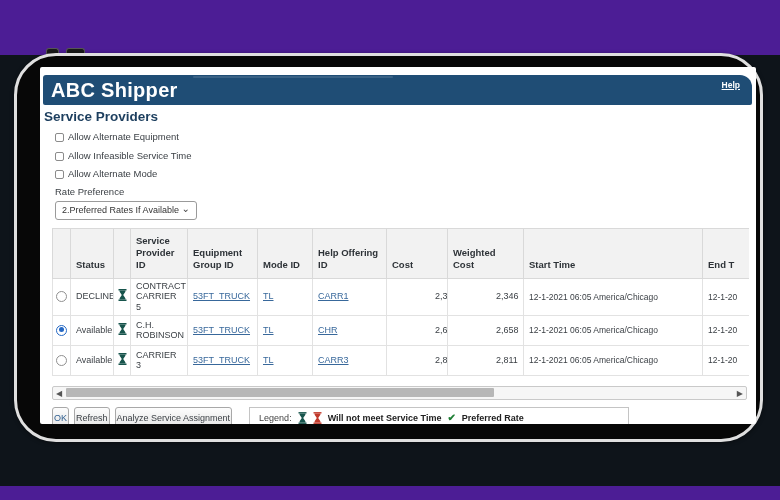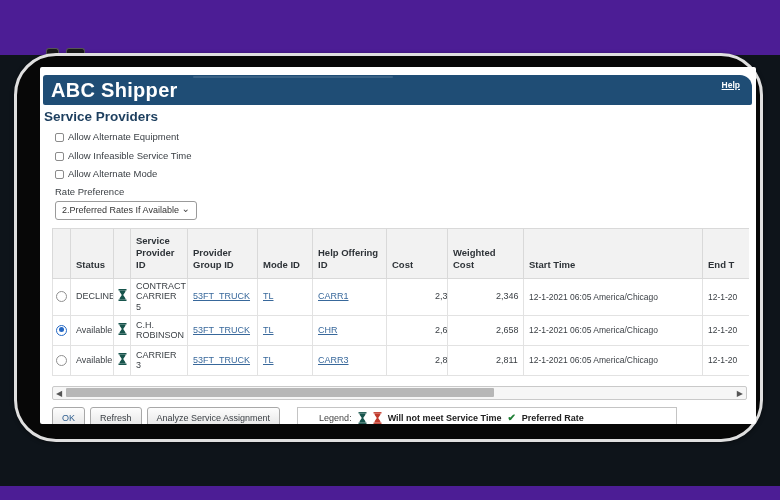--- a/index.html
+++ b/index.html
@@ -54,26 +54,26 @@
   .radio.checked::after { content:""; position:absolute; left:1.5px; top:1.5px; width:5px; height:5px; border-radius:50%; background:#2468c4; }
 
   .hgwrap { display:inline-block; line-height:0; }
 
   .hscroll { margin:10px 0 0 12px; width:695px; height:14px; border:1px solid #c9c9c9; background:#f6f6f6; position:relative; border-radius:2px; }
   .hthumb { position:absolute; left:13px; top:1.5px; height:9px; width:428px; background:#b7b7b7; border-radius:1px; cursor:grab; }
   .harrow { position:absolute; top:1px; font-size:8px; color:#555; line-height:11px; cursor:pointer; }
   .harrow.l { left:3px; } .harrow.r { right:3px; }
 
   .footer { margin:7px 0 0 12px; display:flex; align-items:stretch; height:22px; }
-  .btn { font-size:9px; padding:0 9px; border:1px solid #a8a8a8; border-radius:3px;
+  .btn { font-size:9px; padding:0 1px; border:1px solid #a8a8a8; border-radius:3px;
          background:linear-gradient(#fdfdfd,#e4e4e4); margin-right:5px; color:#3a3f44; cursor:pointer;
          font-family:"Liberation Sans", sans-serif; }
   .btn-ok { color:#2f5e8f; }
   .legend { margin-left:12px; border:1px solid #c4c4c4; display:flex; align-items:center; gap:6px;
-            padding:0 21px; font-size:9px; color:#333; width:380px; background:#fff; }
+            padding:0 9px; font-size:9px; color:#333; width:380px; background:#fff; }
   .legend .lbl { color:#444; }
   .legend .item { font-weight:bold; color:#222; white-space:nowrap; }
   .gcheck { color:#1e7e34; font-weight:bold; font-size:10px; }
 </style>
 </head>
 <body>
 
 <div class="stage">
   <div class="backdrop"></div>
   <div class="bump bump1"></div>
@@ -125,21 +125,21 @@
           <col style="width:76px">
             <col style="width:179px">
             <col style="width:60px">
         </colgroup>
         <thead>
           <tr>
             <th></th>
             <th>Status</th>
             <th></th>
             <th>Service Provider ID</th>
-            <th>Provider Group ID</th>
+            <th>Equipment Group ID</th>
             <th>Mode ID</th>
             <th>Help Offering ID</th>
             <th>Cost</th>
             <th>Weighted Cost</th>
             <th>Start Time</th>
             <th>End T</th>
           </tr>
         </thead>
         <tbody id="rows">
   <tr>

